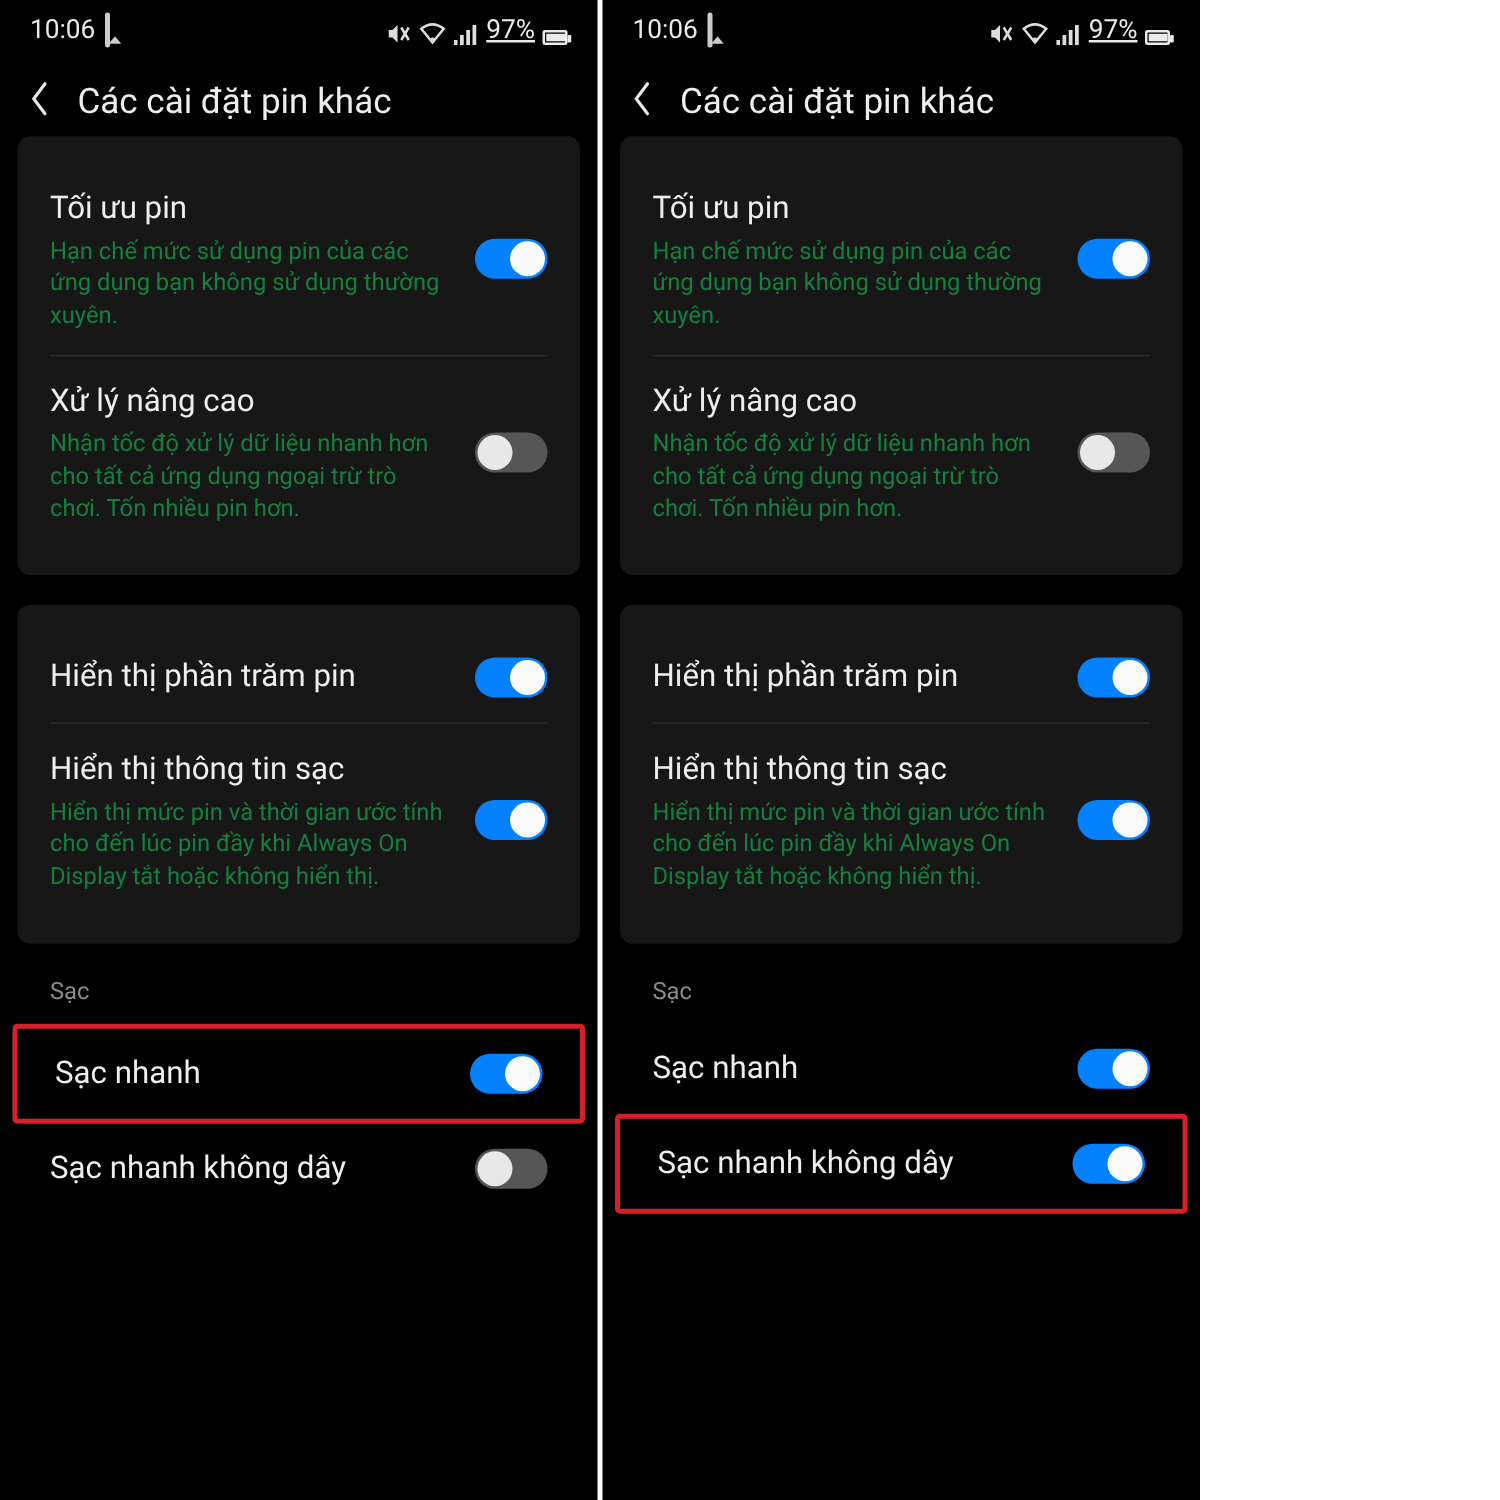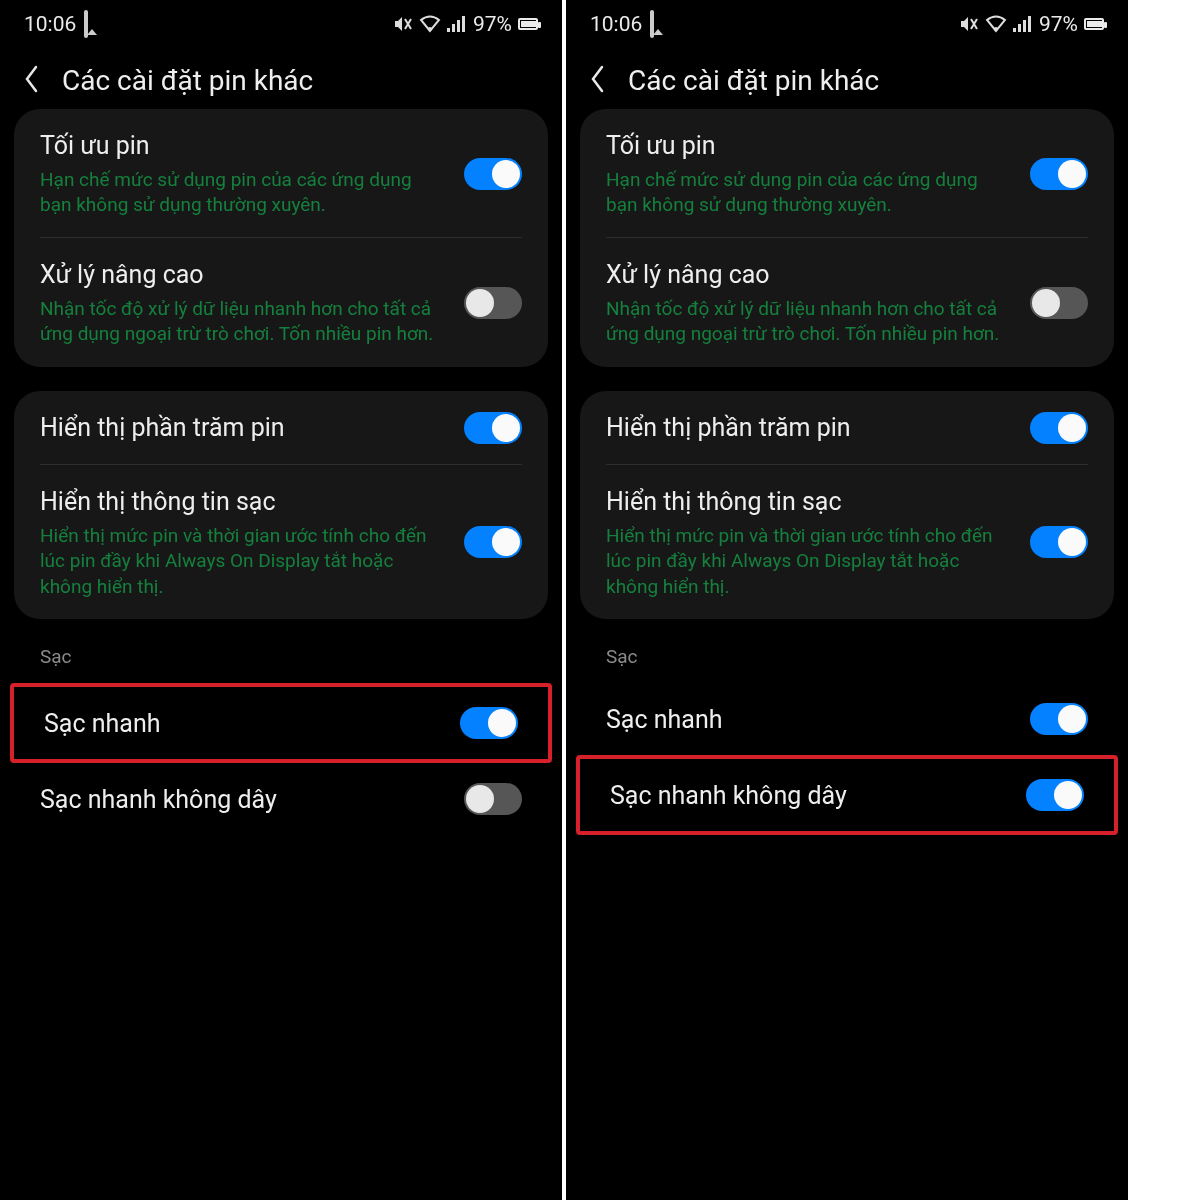--- a/index.html
+++ b/index.html
@@ -5,57 +5,57 @@
   * { box-sizing: border-box; margin: 0; padding: 0; }
   body {
     background: #fff;
     font-family: -apple-system, BlinkMacSystemFont, "Segoe UI", Roboto, sans-serif;
     width: 1200px;
     height: 1200px;
     display: flex;
     gap: 4px;
   }
   .phone {
-    width: 562px;
+    width: 478px;
     height: 1200px;
     background: #000;
     color: #e8e8e8;
     position: relative;
     overflow: hidden;
   }
   .status-bar {
     display: flex;
     justify-content: space-between;
     align-items: center;
     padding: 12px 24px 6px;
     font-size: 21px;
     font-weight: 400;
     color: #eaeaea;
   }
   .status-left { display: flex; align-items: center; gap: 8px; }
-  .status-right { display: flex; align-items: center; gap: 6px; }
+  .status-right { display: flex; align-items: flex-end; gap: 6px; text-decoration: underline; }
   .status-right span { display:inline-flex; align-items:center; }
   .pic-icon {
     width: 18px; height: 16px; border: 2px solid #ccc; border-radius: 2px; position: relative;
   }
   .pic-icon::after{ content:""; position:absolute; bottom:1px; left:1px; width:0;height:0;
     border-left:5px solid transparent;border-right:5px solid transparent;border-bottom:6px solid #ccc;}
   .header {
     display: flex;
     align-items: center;
     padding: 22px 24px 12px;
     gap: 22px;
   }
   .back-icon svg { width: 16px; height: 28px; }
   .header-title { font-size: 28px; font-weight: 400; color: #eee; }
   .card {
     background: #171717;
     margin: 0 14px 24px;
-    border-radius: 26px;
-    padding: 0 0;
+    border-radius: 10px;
+    padding: 21px 0;
   }
   .row {
     display: flex;
     align-items: center;
     justify-content: space-between;
     padding: 20px 26px;
     position: relative;
   }
   .row.bordered::after {
     content: "";

